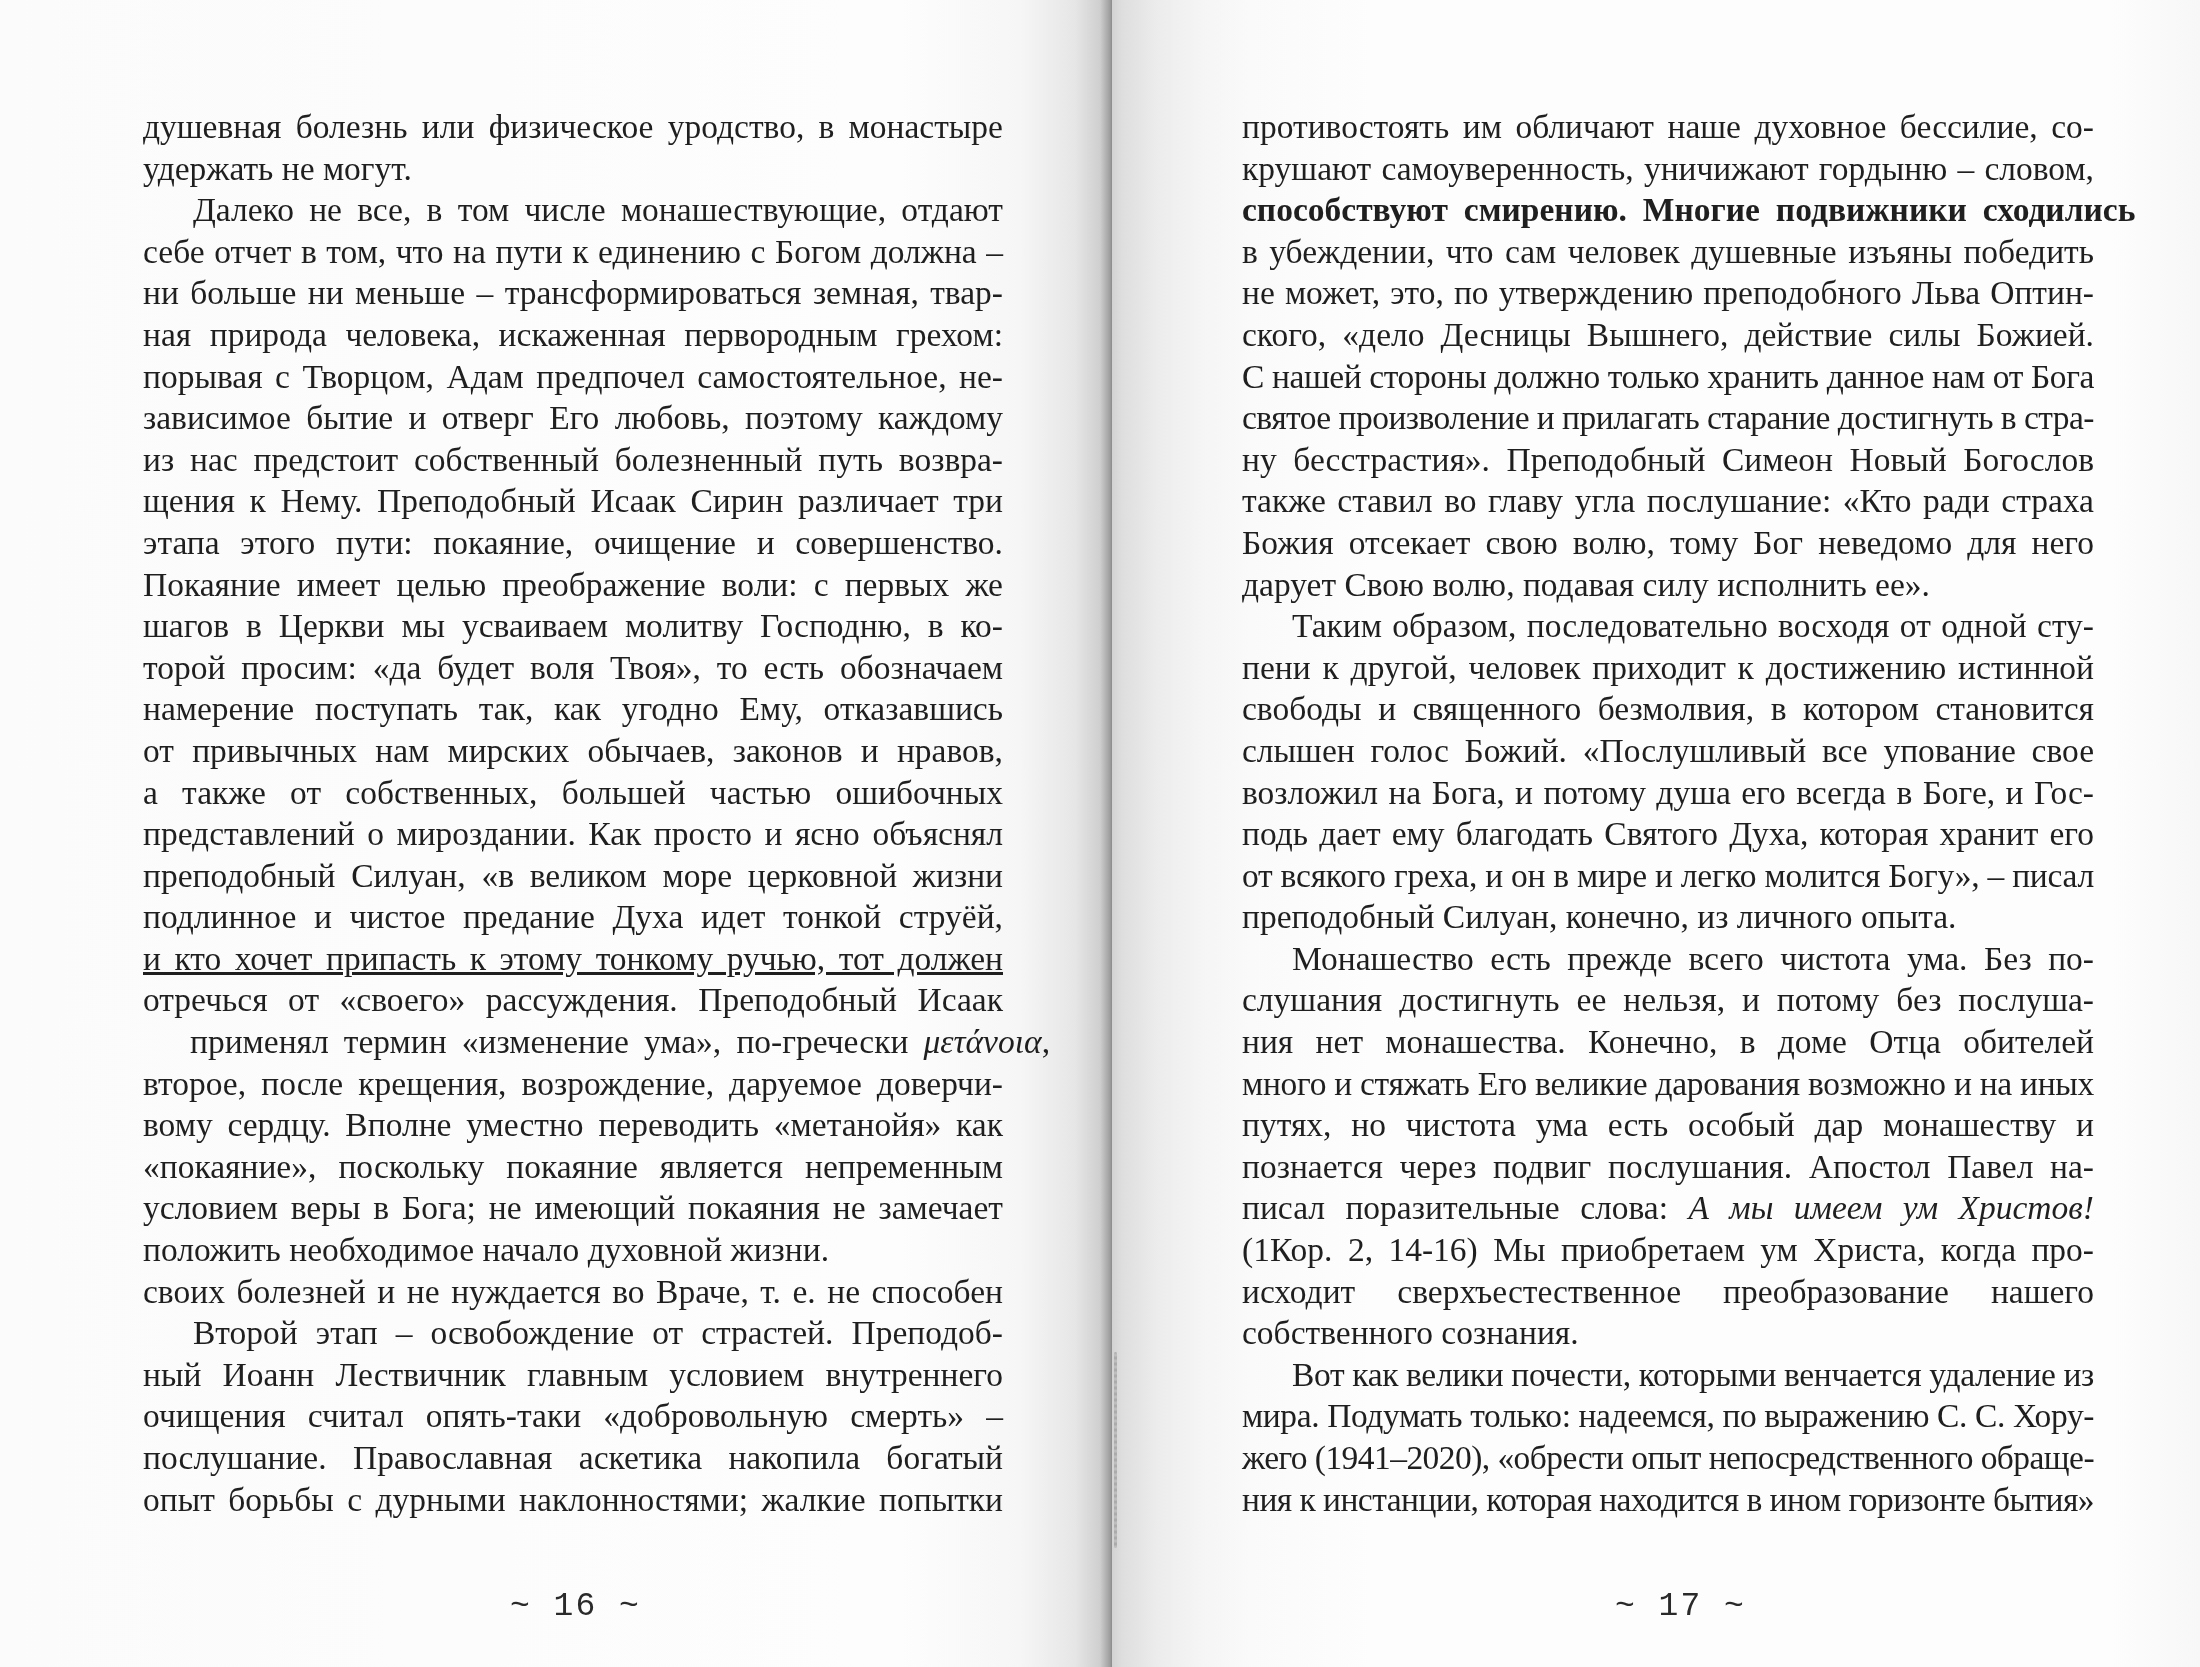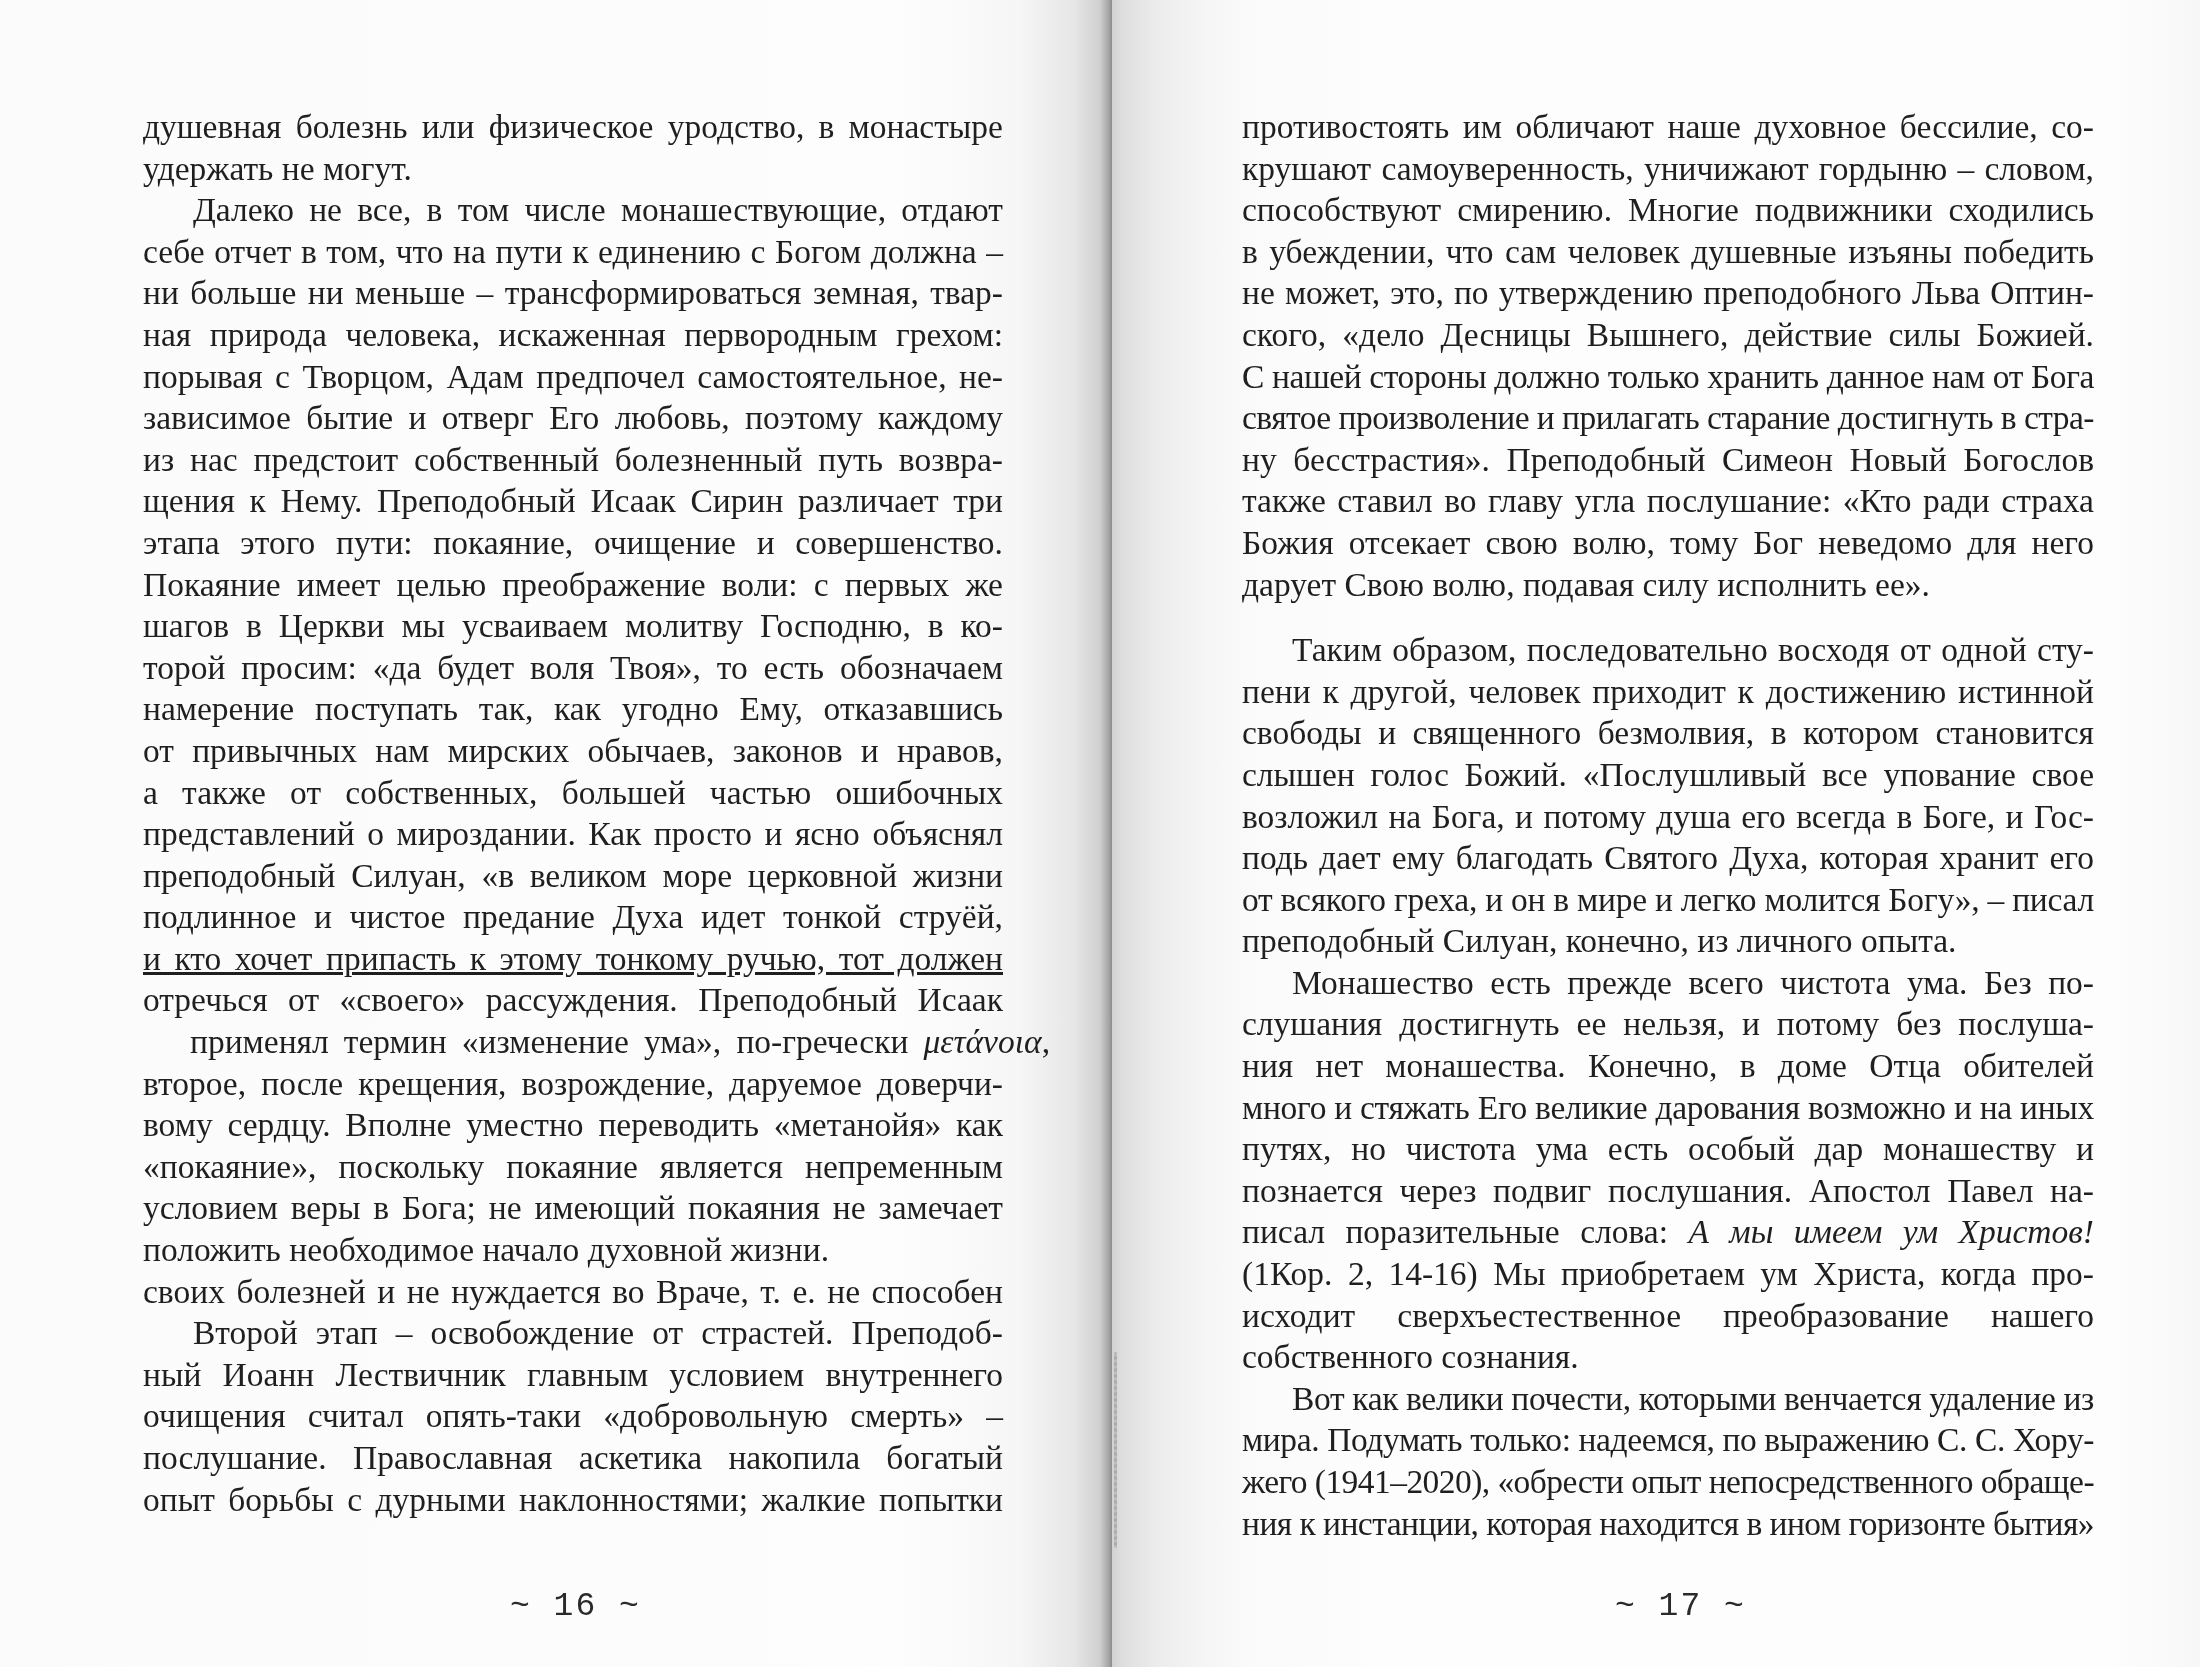--- a/index.html
+++ b/index.html
@@ -128,31 +128,31 @@
         <span class="line"><span style="display: inline-block; white-space: nowrap; word-spacing: 13.8px;">очищения считал опять-таки «добровольную смерть» –</span></span>
         <span class="line"><span style="display: inline-block; white-space: nowrap; word-spacing: 17.996px;">послушание. Православная аскетика накопила богатый</span></span>
         <span class="line"><span style="display: inline-block; white-space: nowrap; word-spacing: 5.104px;">опыт борьбы с дурными наклонностями; жалкие попытки</span></span>
       </div>
     <div class="folio folio-left">~ 16 ~</div>
   </div>
   <div class="page page-right">
     <div class="text-block right-text" id="right-text" style="left:130px;">
         <span class="line"><span style="display: inline-block; white-space: nowrap; word-spacing: 5.159px;">противостоять им обличают наше духовное бессилие, со-</span></span>
         <span class="line"><span style="display: inline-block; white-space: nowrap; word-spacing: 1.831px;">крушают самоуверенность, уничижают гордыню – словом,</span></span>
-        <span class="line"><span style="display: inline-block; white-space: nowrap; word-spacing: 7.566px;">способствуют смирению. Многие подвижники сходились</span></span>
+        <span class="line"><span style="display: inline-block; white-space: nowrap; word-spacing: 7.566px; font-weight: bold;">способствуют смирению. Многие подвижники сходились</span></span>
         <span class="line"><span style="display: inline-block; white-space: nowrap; word-spacing: 3.076px;">в убеждении, что сам человек душевные изъяны победить</span></span>
         <span class="line"><span style="display: inline-block; white-space: nowrap; word-spacing: 1.712px;">не может, это, по утверждению преподобного Льва Оптин-</span></span>
         <span class="line"><span style="display: inline-block; white-space: nowrap; word-spacing: 7.734px;">ского, «дело Десницы Вышнего, действие силы Божией.</span></span>
         <span class="line"><span style="display: inline-block; white-space: nowrap; letter-spacing: -0.394px;">С нашей стороны должно только хранить данное нам от Бога</span></span>
         <span class="line"><span style="display: inline-block; white-space: nowrap; letter-spacing: -0.528px;">святое произволение и прилагать старание достигнуть в стра-</span></span>
         <span class="line"><span style="display: inline-block; white-space: nowrap; word-spacing: 8.238px;">ну бесстрастия». Преподобный Симеон Новый Богослов</span></span>
         <span class="line"><span style="display: inline-block; white-space: nowrap; word-spacing: 3.199px;">также ставил во главу угла послушание: «Кто ради страха</span></span>
         <span class="line"><span style="display: inline-block; white-space: nowrap; word-spacing: 6.736px;">Божия отсекает свою волю, тому Бог неведомо для него</span></span>
         <span class="line last">дарует Свою волю, подавая силу исполнить ее».</span>
-        <span class="line indent"><span style="display: inline-block; white-space: nowrap; word-spacing: 2.026px; margin-top: 24px;">Таким образом, последовательно восходя от одной сту-</span></span>
+        <span class="line indent"><span style="display: inline-block; white-space: nowrap; word-spacing: 2.026px;">Таким образом, последовательно восходя от одной сту-</span></span>
         <span class="line"><span style="display: inline-block; white-space: nowrap; word-spacing: 3.464px;">пени к другой, человек приходит к достижению истинной</span></span>
         <span class="line"><span style="display: inline-block; white-space: nowrap; word-spacing: 8.167px;">свободы и священного безмолвия, в котором становится</span></span>
         <span class="line"><span style="display: inline-block; white-space: nowrap; word-spacing: 7.323px;">слышен голос Божий. «Послушливый все упование свое</span></span>
         <span class="line"><span style="display: inline-block; white-space: nowrap; word-spacing: 2.058px;">возложил на Бога, и потому душа его всегда в Боге, и Гос-</span></span>
         <span class="line"><span style="display: inline-block; white-space: nowrap; word-spacing: 2.766px;">подь дает ему благодать Святого Духа, которая хранит его</span></span>
         <span class="line"><span style="display: inline-block; white-space: nowrap; letter-spacing: -0.237px;">от всякого греха, и он в мире и легко молится Богу», – писал</span></span>
         <span class="line last">преподобный Силуан, конечно, из личного опыта.</span>
         <span class="line indent"><span style="display: inline-block; white-space: nowrap; word-spacing: 8.118px;">Монашество есть прежде всего чистота ума. Без по-</span></span>
         <span class="line"><span style="display: inline-block; white-space: nowrap; word-spacing: 8.565px;">слушания достигнуть ее нельзя, и потому без послуша-</span></span>
         <span class="line"><span style="display: inline-block; white-space: nowrap; word-spacing: 13.942px;">ния нет монашества. Конечно, в доме Отца обителей</span></span>

